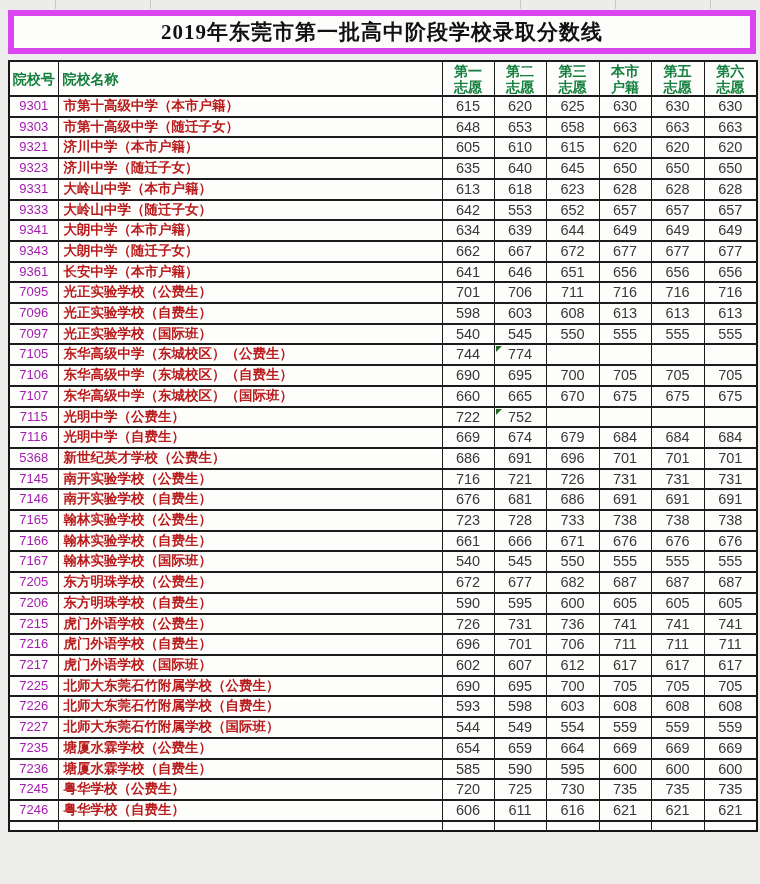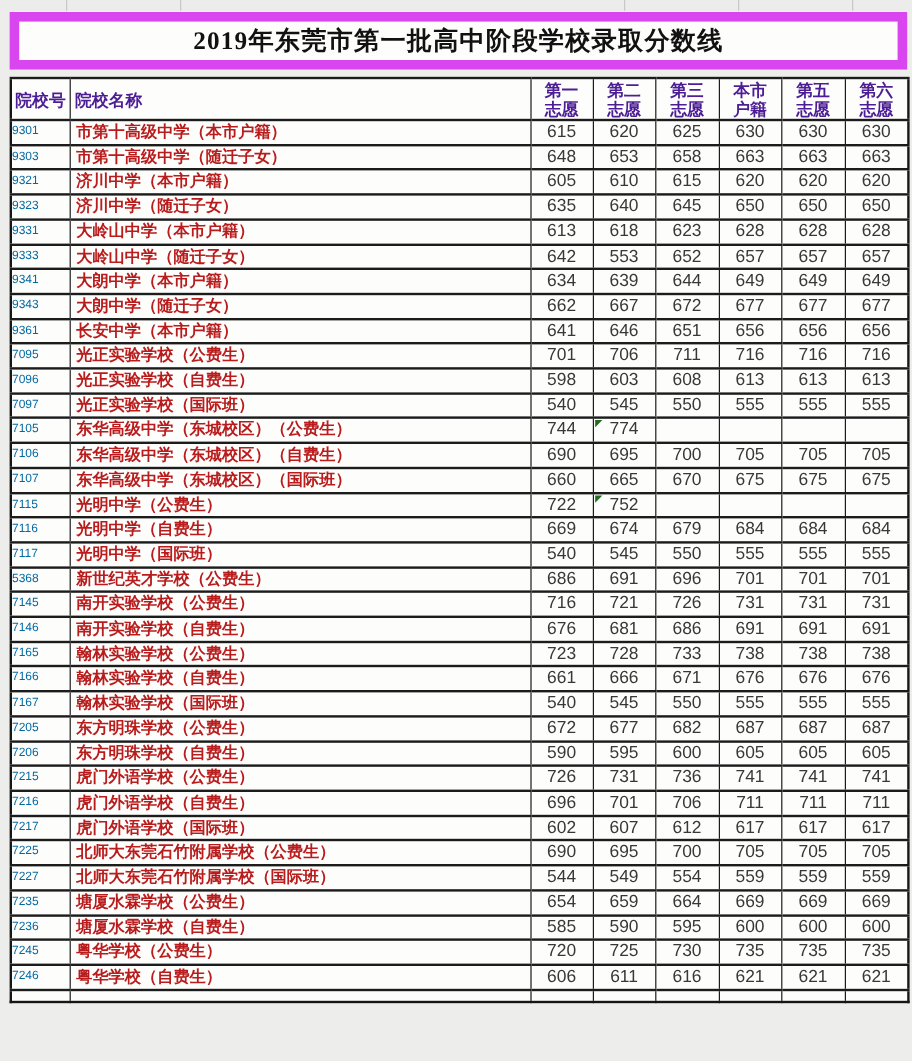--- a/index.html
+++ b/index.html
@@ -5,45 +5,45 @@
   html,body{margin:0;padding:0;}
   body{
     width:760px;height:884px;overflow:hidden;position:relative;
     background:#ededeb;
     font-family:"Liberation Sans","DejaVu Sans",sans-serif;
   }
   .top-strip{position:absolute;left:0;top:0;width:760px;height:10px;background:#ececea;}
   .tick{position:absolute;top:0;width:1px;height:9px;background:#c8c8c6;}
   .sheet{position:absolute;left:8px;top:10px;width:748px;}
   .title-box{
-    height:32px;border:8px solid #d946ef;background:#fdfdfc;
+    height:32px;border:6px solid #d946ef;background:#fdfdfc;
     display:flex;align-items:center;justify-content:center;
     font-family:"Liberation Serif","DejaVu Serif",serif;
     font-weight:bold;font-size:21px;color:#111;letter-spacing:1px;
     white-space:nowrap;
   }
   .gap{height:6px;}
   table{
     border-collapse:collapse;table-layout:fixed;width:748px;
     background:#fdfdfc;border:2px solid #161616;
   }
   th,td{
     border-left:1px solid #1c1c1c;border-right:1px solid #1c1c1c;
     border-top:2px solid #1c1c1c;border-bottom:2px solid #1c1c1c;
     padding:0;overflow:hidden;white-space:nowrap;
   }
   thead th{
-    height:33px;font-size:14px;font-weight:bold;color:#4c1d95;
+    height:33px;font-size:14px;font-weight:bold;color:#15803d;
     line-height:16px;white-space:normal;word-break:break-all;
   }
   th.code-h{text-align:center;}
   th.name-h{text-align:left;padding-left:4px;}
   th.choice-h{padding:0 8px;}
   tbody td{height:18.7px;line-height:18.7px;}
-  td.code{ text-align:left;font-size:10px;color:#0369a1;}
+  td.code{ text-align:center;font-size:13px;color:#a21caf;}
   td.name{ text-align:left;padding-left:5px;font-size:13.5px;font-weight:bold;color:#b91c1c;}
   td.score{text-align:center;font-size:14.5px;color:#383838;position:relative;}
   .tri{
     position:absolute;left:1px;top:1px;width:0;height:0;
     border-top:6px solid #226b22;border-right:6px solid transparent;
   }
   tr.partial td{height:8px;border-bottom:none;}
 </style>
 </head>
 <body>
@@ -249,30 +249,20 @@
           <td class="code">7116</td>
           <td class="name">光明中学（自费生）</td>
           <td class="score"><span>669</span></td>
           <td class="score"><span>674</span></td>
           <td class="score"><span>679</span></td>
           <td class="score"><span>684</span></td>
           <td class="score"><span>684</span></td>
           <td class="score"><span>684</span></td>
         </tr>
         <tr>
-          <td class="code">7117</td>
-          <td class="name">光明中学（国际班）</td>
-          <td class="score"><span>540</span></td>
-          <td class="score"><span>545</span></td>
-          <td class="score"><span>550</span></td>
-          <td class="score"><span>555</span></td>
-          <td class="score"><span>555</span></td>
-          <td class="score"><span>555</span></td>
-        </tr>
-        <tr>
           <td class="code">5368</td>
           <td class="name">新世纪英才学校（公费生）</td>
           <td class="score"><span>686</span></td>
           <td class="score"><span>691</span></td>
           <td class="score"><span>696</span></td>
           <td class="score"><span>701</span></td>
           <td class="score"><span>701</span></td>
           <td class="score"><span>701</span></td>
         </tr>
         <tr>
@@ -379,20 +369,30 @@
           <td class="code">7225</td>
           <td class="name">北师大东莞石竹附属学校（公费生）</td>
           <td class="score"><span>690</span></td>
           <td class="score"><span>695</span></td>
           <td class="score"><span>700</span></td>
           <td class="score"><span>705</span></td>
           <td class="score"><span>705</span></td>
           <td class="score"><span>705</span></td>
         </tr>
         <tr>
+          <td class="code">7226</td>
+          <td class="name">北师大东莞石竹附属学校（自费生）</td>
+          <td class="score"><span>593</span></td>
+          <td class="score"><span>598</span></td>
+          <td class="score"><span>603</span></td>
+          <td class="score"><span>608</span></td>
+          <td class="score"><span>608</span></td>
+          <td class="score"><span>608</span></td>
+        </tr>
+        <tr>
           <td class="code">7227</td>
           <td class="name">北师大东莞石竹附属学校（国际班）</td>
           <td class="score"><span>544</span></td>
           <td class="score"><span>549</span></td>
           <td class="score"><span>554</span></td>
           <td class="score"><span>559</span></td>
           <td class="score"><span>559</span></td>
           <td class="score"><span>559</span></td>
         </tr>
         <tr>

